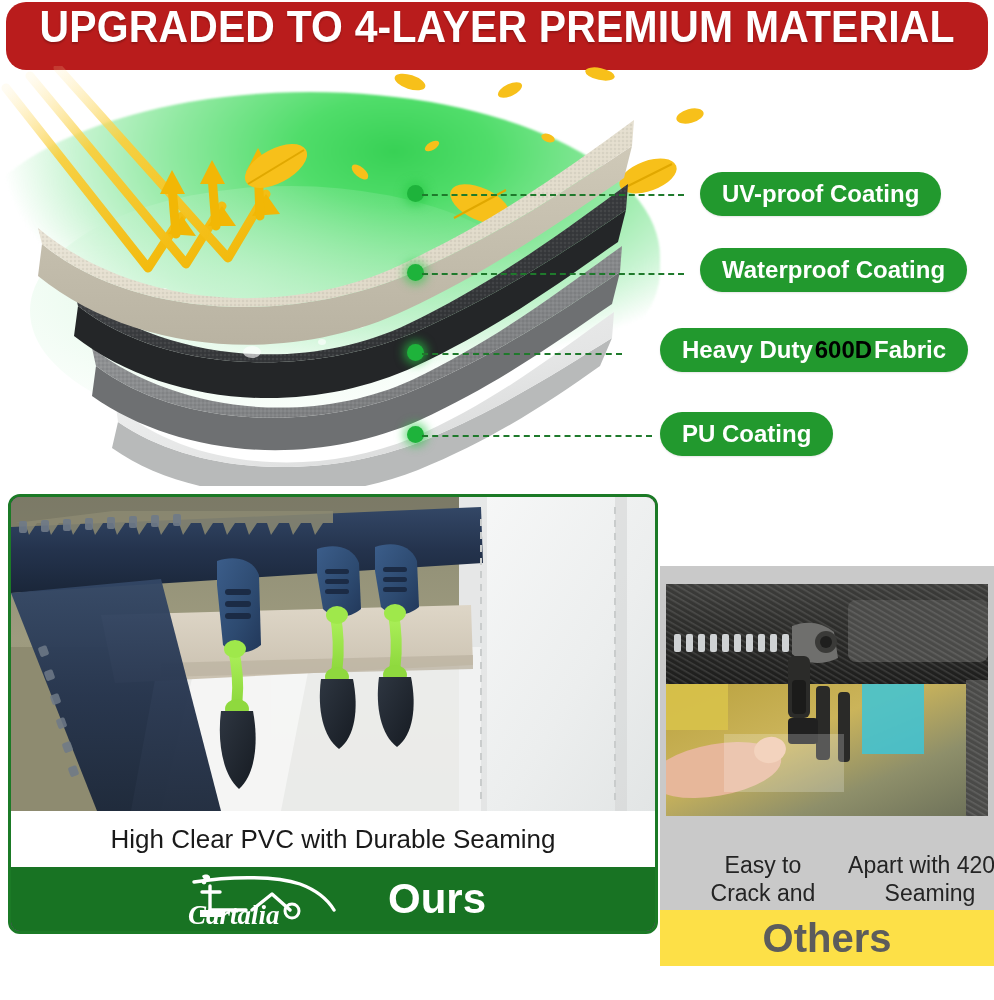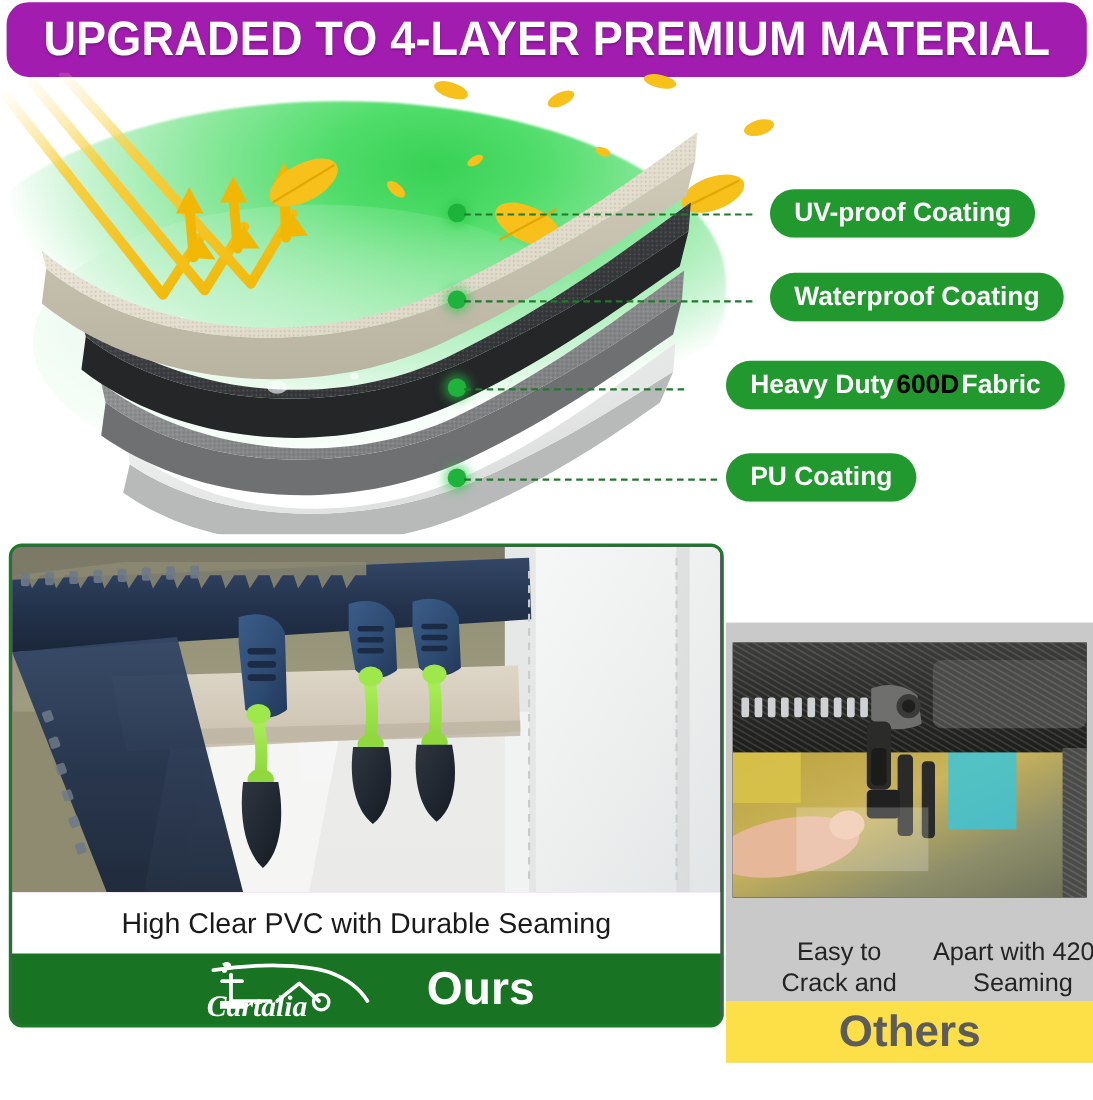--- a/index.html
+++ b/index.html
@@ -9,23 +9,23 @@
     background: #ffffff;
     font-family: "Liberation Sans", sans-serif;
     overflow: hidden;
   }
   .page { position: relative; width: 994px; height: 1000px; background: #fff; }
 
   
   .header-banner {
     position: absolute; left: 6px; top: 2px;
     width: 982px; height: 68px;
-    background: #a21caf;
+    background: #b91c1c;
     border-radius: 20px;
-    display: flex; align-items: center; justify-content: center;
+    display: flex; justify-content: center;
   }
   .header-title {
     color: #ffffff;
     font-size: 44px;
     font-weight: 700;
     letter-spacing: 0.2px;
     transform: scaleX(0.93);
     white-space: nowrap;
     text-shadow: 0 2px 2px rgba(0,0,0,0.22);
     font-family: "Liberation Sans Narrow", "Liberation Sans", sans-serif;

